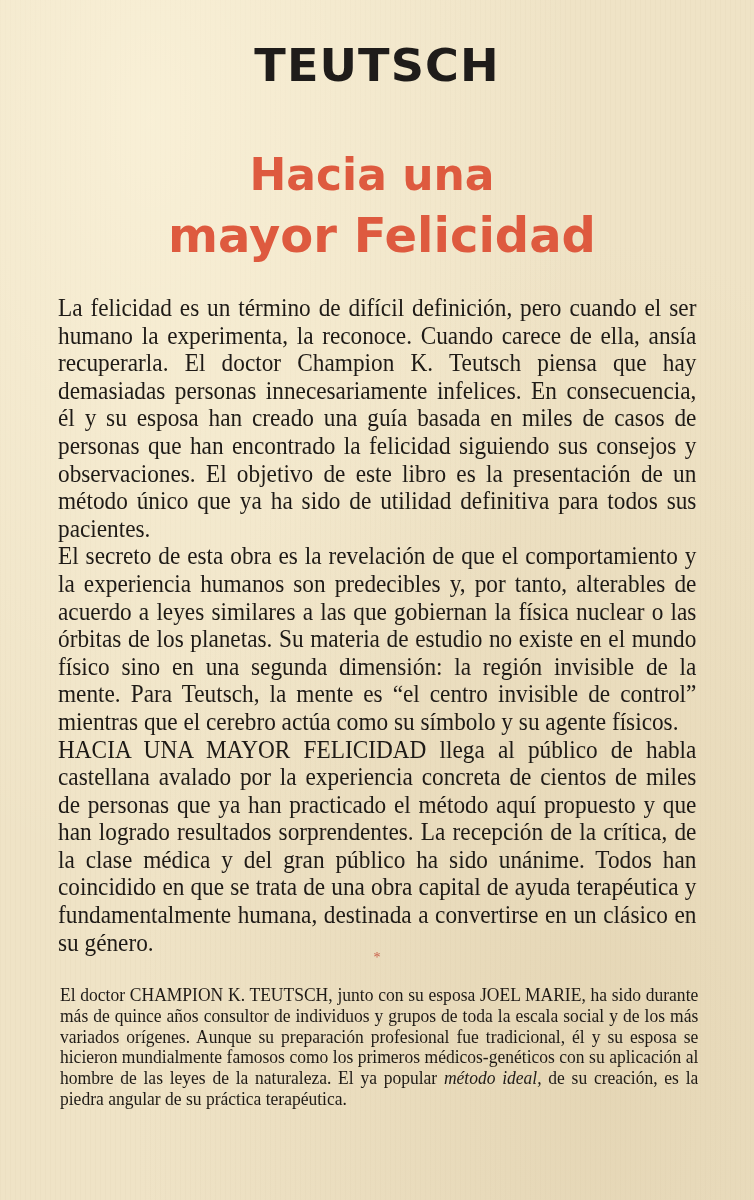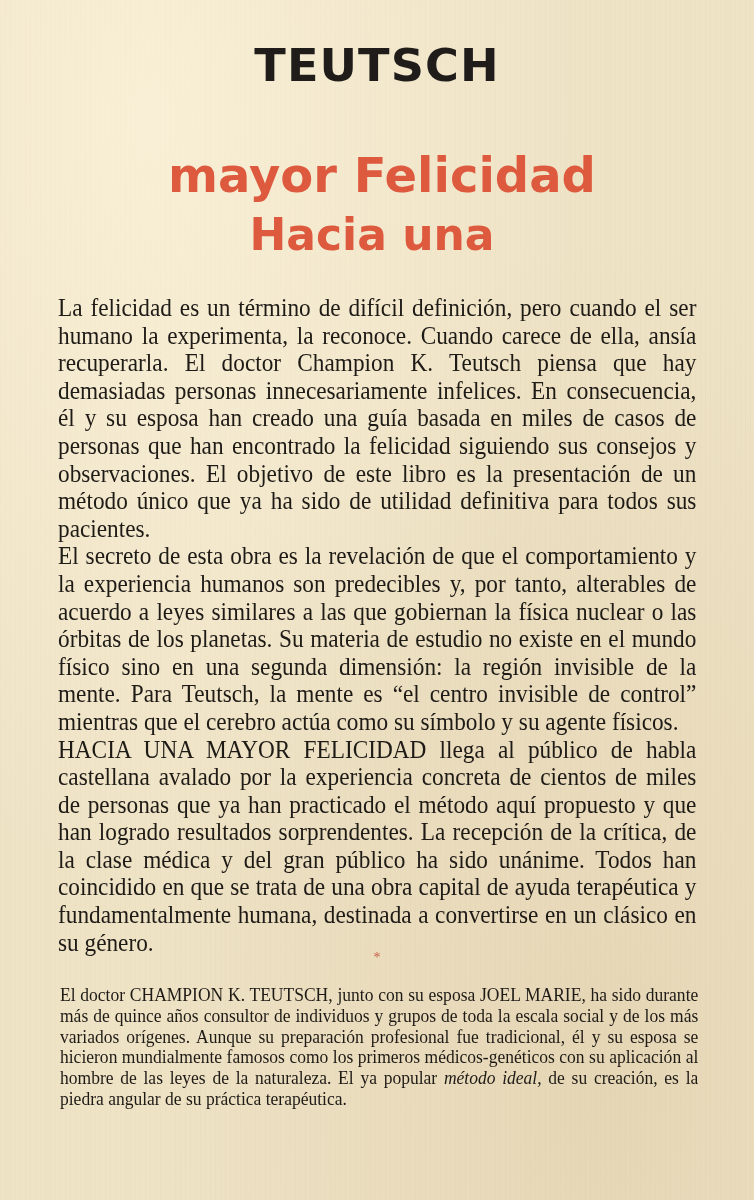--- a/index.html
+++ b/index.html
@@ -54,22 +54,22 @@
     }
     .bio p { margin: 0; }
     .bio em { font-style: italic; }
   </style>
 </head>
 <body>
 
 <div class="author">TEUTSCH</div>
 
 <div class="title">
+  <span class="line line1">Hacia una</span>
   <span class="line line2">mayor Felicidad</span>
-  <span class="line line1">Hacia una</span>
 </div>
 
 <div class="body-text">
   <p>La felicidad es un término de difícil definición, pero cuando el ser humano la experimenta, la reconoce. Cuando carece de ella, ansía recuperarla. El doctor Champion K. Teutsch piensa que hay demasiadas personas innecesariamente infelices. En consecuencia, él y su esposa han creado una guía basada en miles de casos de personas que han encontrado la felicidad siguiendo sus consejos y observaciones. El objetivo de este libro es la presentación de un método único que ya ha sido de utilidad definitiva para todos sus pacientes.</p>
   <p>El secreto de esta obra es la revelación de que el comportamiento y la experiencia humanos son predecibles y, por tanto, alterables de acuerdo a leyes similares a las que gobiernan la física nuclear o las órbitas de los planetas. Su materia de estudio no existe en el mundo físico sino en una segunda dimensión: la región invisible de la mente. Para Teutsch, la mente es “el centro invisible de control” mientras que el cerebro actúa como su símbolo y su agente físicos.</p>
   <p>HACIA UNA MAYOR FELICIDAD llega al público de habla castellana avalado por la experiencia concreta de cientos de miles de personas que ya han practicado el método aquí propuesto y que han logrado resultados sorprendentes. La recepción de la crítica, de la clase médica y del gran público ha sido unánime. Todos han coincidido en que se trata de una obra capital de ayuda terapéutica y fundamentalmente humana, destinada a convertirse en un clásico en su género.</p>
 </div>
 
 <div class="ornament">*</div>
 

